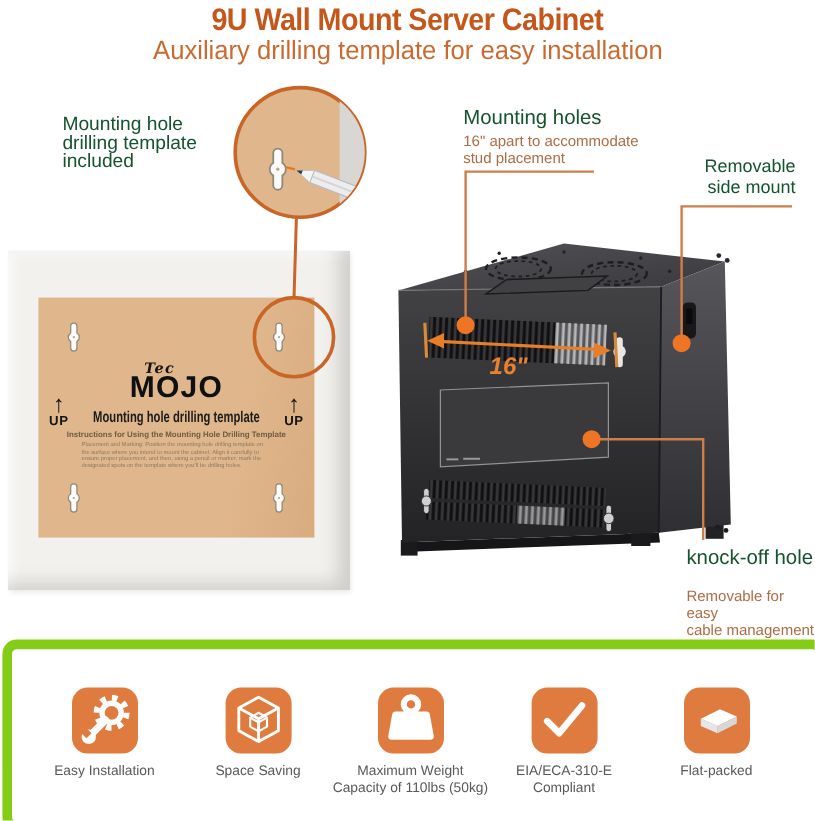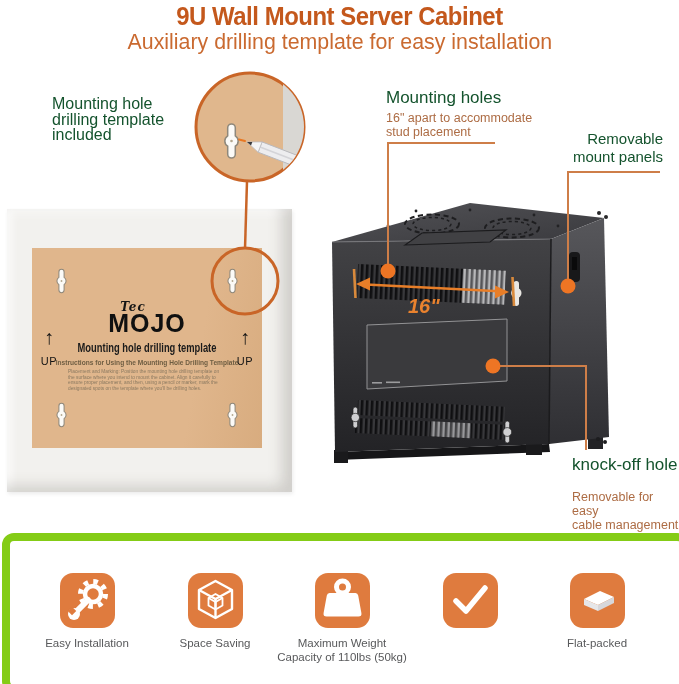--- a/index.html
+++ b/index.html
@@ -25,21 +25,21 @@
                   font-style:italic;font-weight:700;font-size:12px;color:#151515;letter-spacing:1px;
                   transform:translateX(-14px);}
   .sheet-logo{left:0;top:61px;width:230px;text-align:center;font-size:25px;font-weight:900;
               color:#101010;letter-spacing:1px;}
   .sheet-title{left:0;top:92px;width:230px;text-align:center;font-size:13px;font-weight:700;color:#1b1b1b;
                transform:scaleX(.72);transform-origin:center;white-space:nowrap;}
   .sheet-ititle{left:0;top:111px;width:230px;text-align:center;font-size:6.6px;font-weight:700;color:#6E5D42;}
   .sheet-body{left:36px;top:121px;width:158px;font-size:4.8px;line-height:5.7px;color:#8A7960;text-align:left;}
   .up{width:30px;text-align:center;color:#141414;}
   .up .arr{font-size:20px;line-height:16px;font-weight:700;display:block;}
-  .up .txt{font-size:11px;font-weight:400;letter-spacing:.5px;display:block;margin-top:10px;}
+  .up .txt{font-size:11px;font-weight:700;letter-spacing:.5px;display:block;}
   .hole{position:absolute;width:13px;height:28px;}
   
   .mh{left:386px;top:88px;}
   .sp{left:479px;top:130px;width:184px;text-align:right;}
   .ko{left:572px;top:455px;}
   .dim{left:408px;top:295px;width:70px;font-size:20px;font-weight:700;font-style:italic;color:#E9822E;}
   
   .fbox{left:2px;top:533px;width:671px;height:144px;border:8px solid #84cc16;border-radius:12px;background:#fff;}
   .feature{position:absolute;top:32px;width:150px;text-align:center;}
   .squircle{width:55px;height:55px;border-radius:13px;background:#DF7B3E;margin:0 auto 9px auto;
@@ -79,21 +79,21 @@
   <div class="abs mh">
     <div class="co" style="font-size:17px">Mounting holes</div>
     <div class="co co-small" style="margin-top:3px">
       <span>16" apart to accommodate</span>
       <span>stud placement</span>
     </div>
   </div>
 
   <div class="abs sp co" style="font-size:15px;line-height:17.5px">
     <span>Removable</span>
-    <span>mount panels</span>
+    <span>side mount</span>
   </div>
 
   <div class="abs ko">
     <div class="co" style="font-size:17px">knock-off hole</div>
     <div class="co co-small" style="margin-top:15px">
       <span>Removable for easy</span>
       <span>cable management</span>
     </div>
   </div>
 
@@ -306,20 +306,24 @@
         <span>Capacity of 110lbs (50kg)</span>
       </div>
     </div>
 
     <div class="feature" style="left:385px">
       <div class="squircle">
         <svg width="55" height="55" viewBox="0 0 55 55">
           <polyline points="13,28 23,38 42,15" fill="none" stroke="#fff" stroke-width="5.5" stroke-linecap="round" stroke-linejoin="round"></polyline>
         </svg>
       </div>
+      <div class="flabel">
+        <span>EIA/ECA-310-E</span>
+        <span>Compliant</span>
+      </div>
     </div>
 
     <div class="feature" style="left:512px">
       <div class="squircle">
         <svg width="55" height="55" viewBox="0 0 55 55">
           <polygon points="14,26 30,18 44,24 28,32" fill="#ffffff"></polygon>
           <polygon points="14,26 28,32 28,38 14,32" fill="#e6e6e8"></polygon>
           <polygon points="28,32 44,24 44,30 28,38" fill="#d7d7da"></polygon>
         </svg>
       </div>

